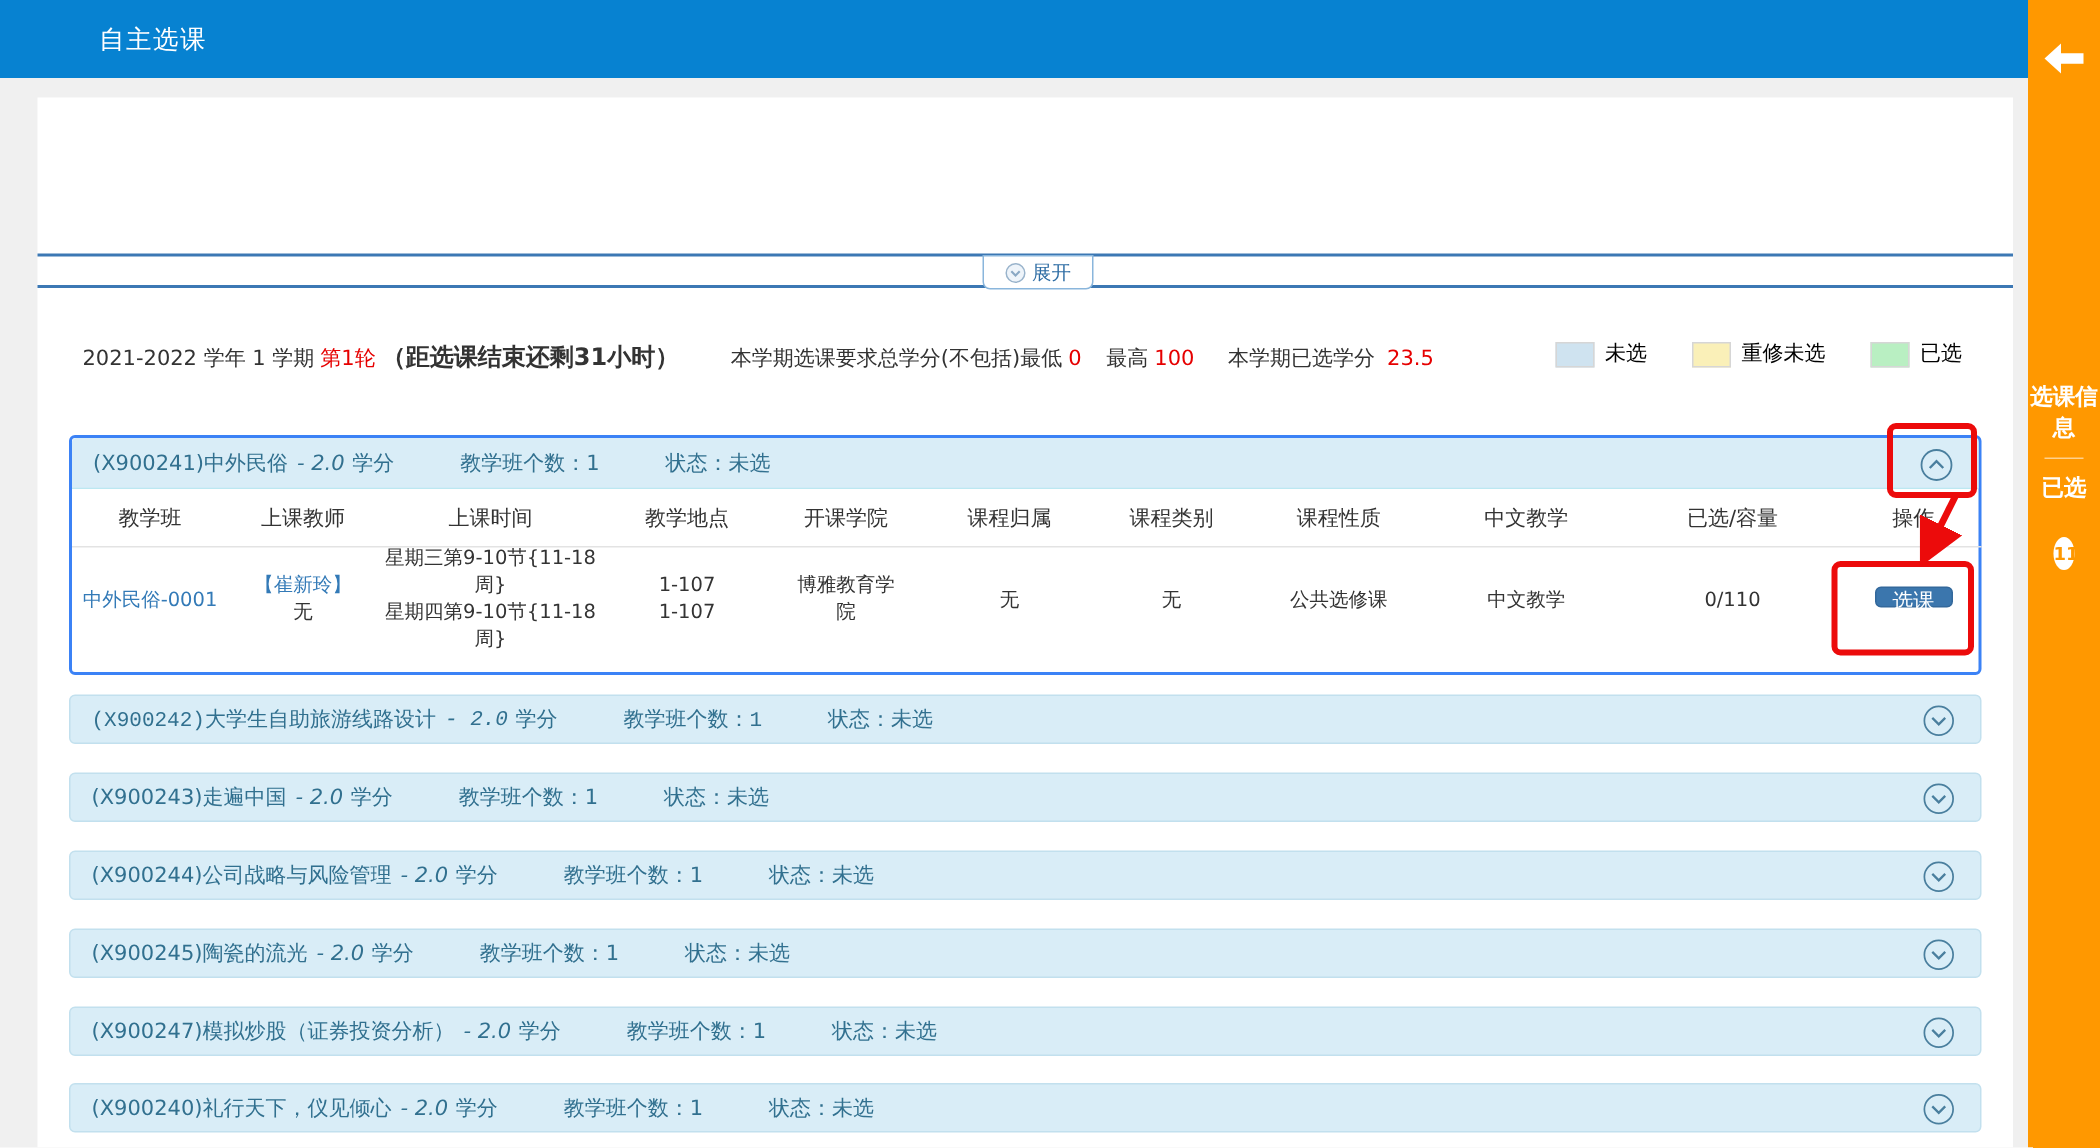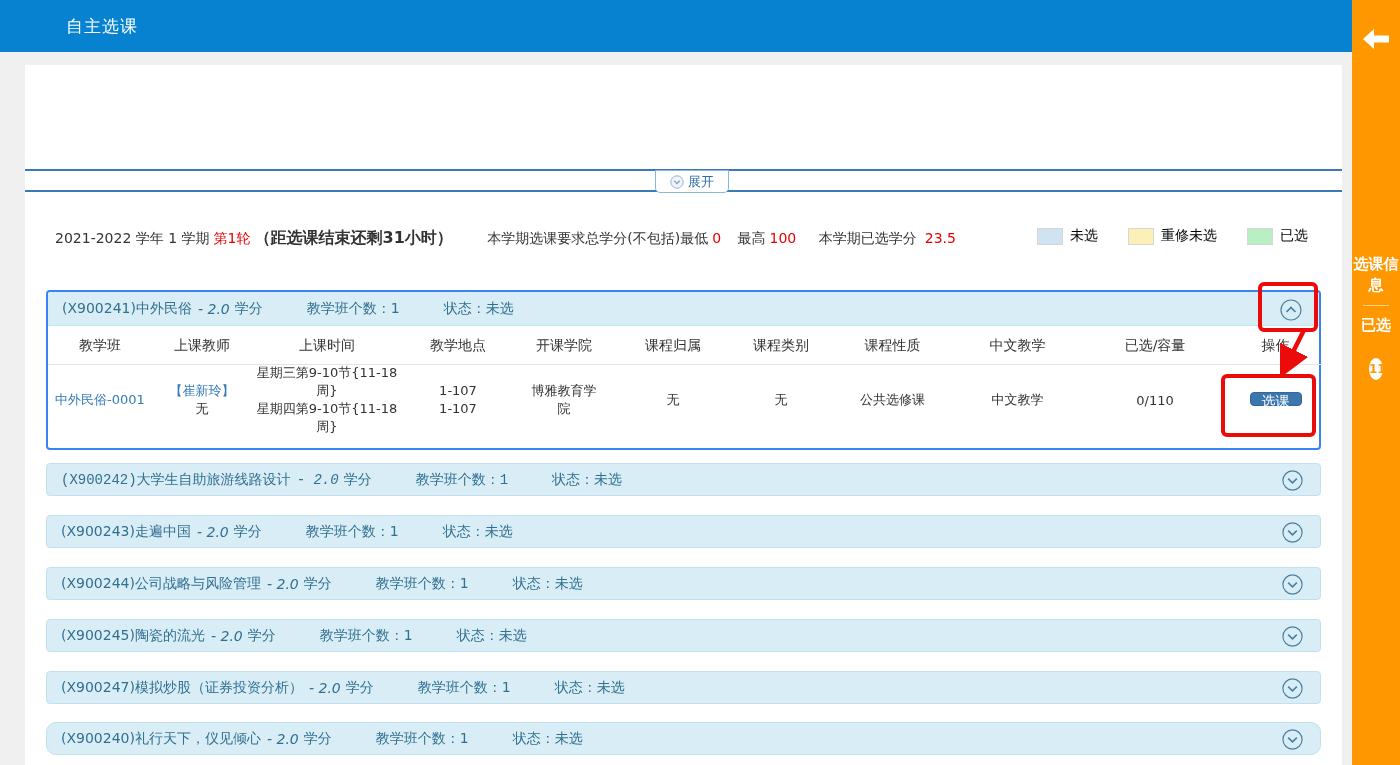--- a/index.html
+++ b/index.html
@@ -250,21 +250,21 @@
       <span>教学班个数：1</span>
     <span class="spacer40"></span>
       <span>状态：未选</span>
     <span class="chev">
       <svg width="23" height="23" viewBox="0 0 24 24">
         <circle cx="12" cy="12" r="10" fill="none" stroke="#4a7f9e" stroke-width="1.2"></circle>
         <polyline points="7.5,10 12,14.5 16.5,10" fill="none" stroke="#4a7f9e" stroke-width="1.6"></polyline>
       </svg>
     </span>
   </div>
-  <div class="coursebar" style="top:657px;border-radius:10px;">
+  <div class="coursebar" style="top:657px;">
     <span class="rowline-name">(X900240)礼行天下，仪见倾心</span>
     <span class="ital">- 2.0</span>
     <span>学分</span>
     <span class="spacer40"></span>
       <span>教学班个数：1</span>
     <span class="spacer40"></span>
       <span>状态：未选</span>
     <span class="chev">
       <svg width="23" height="23" viewBox="0 0 24 24">
         <circle cx="12" cy="12" r="10" fill="none" stroke="#4a7f9e" stroke-width="1.2"></circle>

